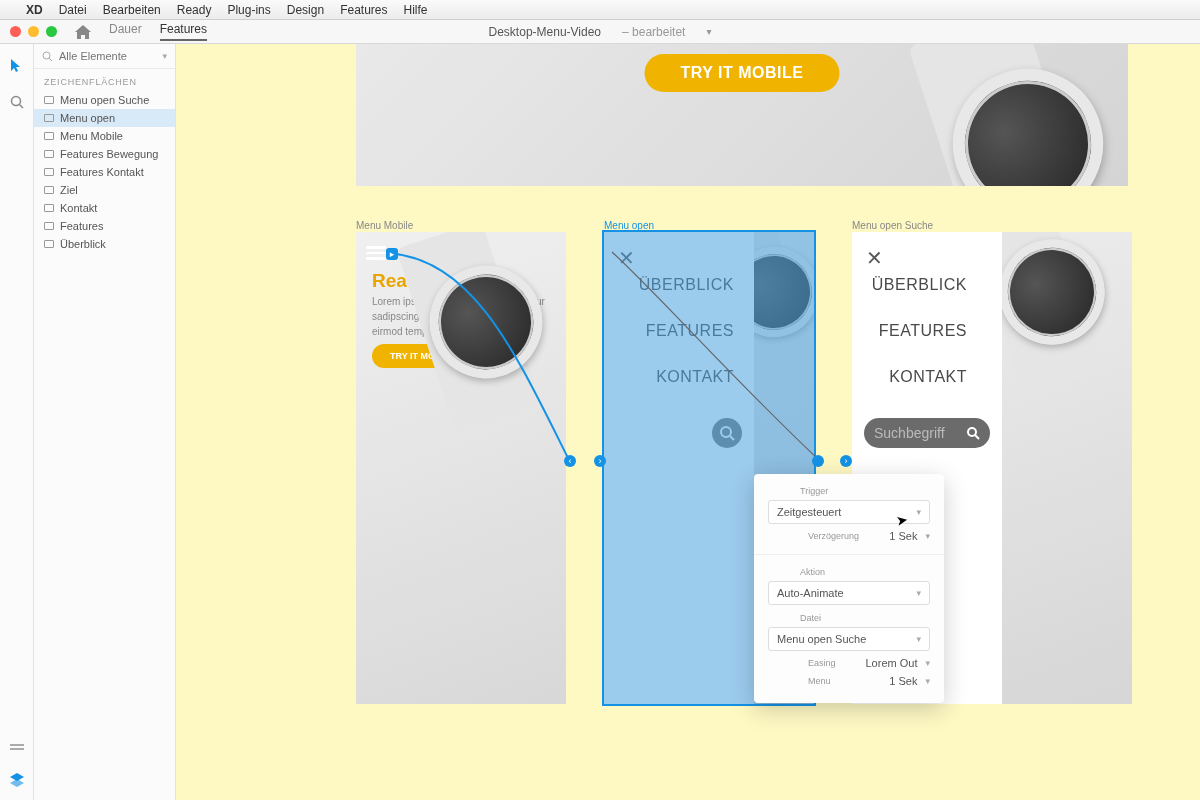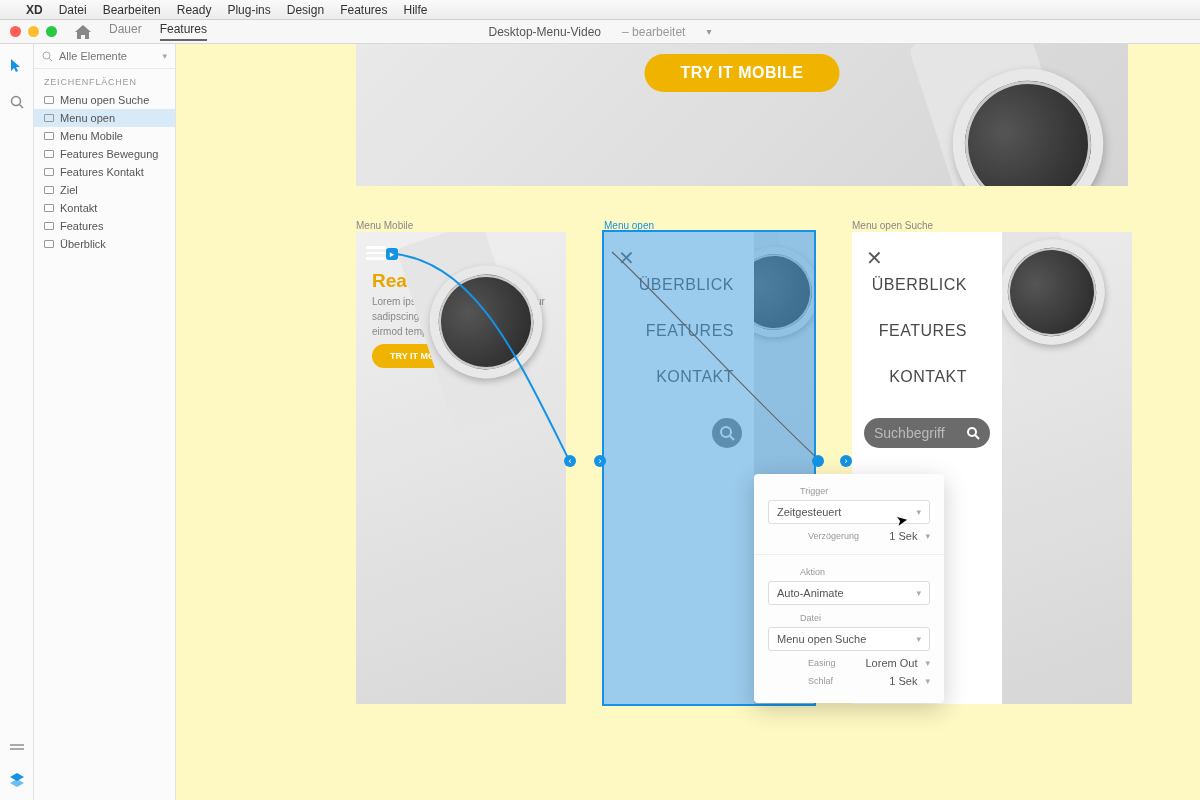--- a/index.html
+++ b/index.html
@@ -331,21 +331,21 @@
         <span class="chev">▾</span>
       </div>
     <div class="pop-row">
       <div class="pop-label">Easing</div>
       <div class="mini-select">
           <span>Lorem Out</span>
           <span class="chev">▾</span>
         </div>
     </div>
     <div class="pop-row">
-      <div class="pop-label">Schlaf</div>
+      <div class="pop-label">Menu</div>
       <div class="mini-select">
           <span>1 Sek</span>
           <span class="chev">▾</span>
         </div>
     </div>
   </div>
 
   <div class="cursor">➤</div>
 </div>
 

